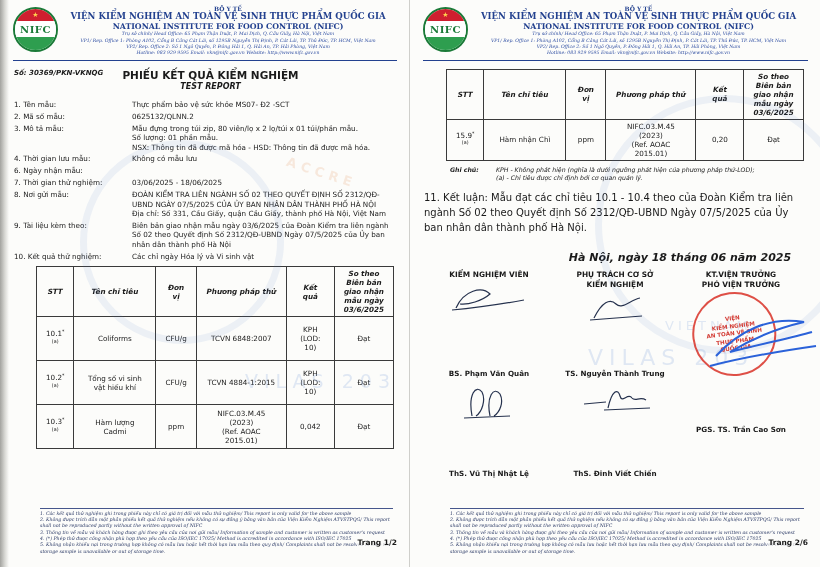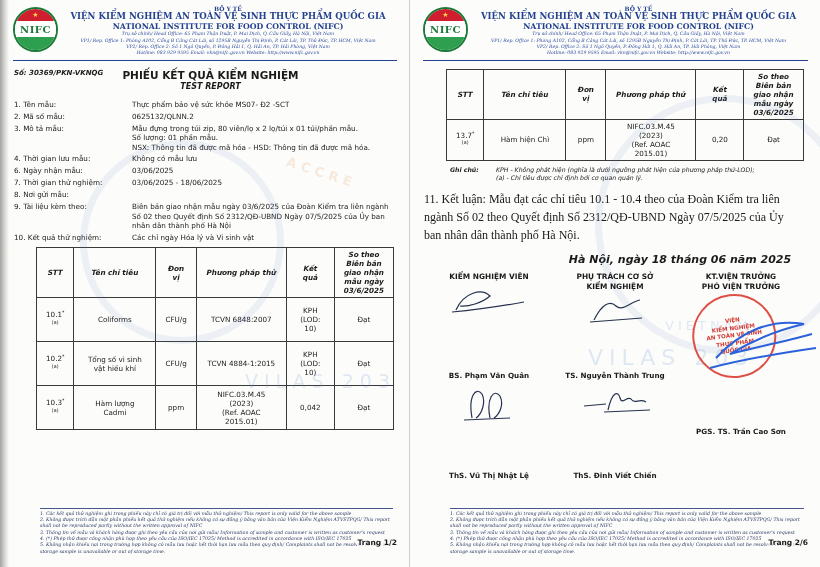--- a/index.html
+++ b/index.html
@@ -47,21 +47,21 @@
   td.c-name{text-align:left;padding-left:5px;}
   td.pre{white-space:pre-line;}
   .p1 tr.r{height:44px;}
   .p2 tr.r{height:32px;}
   .sup{font-size:4.8px;vertical-align:super;}
 
   
   .ghichu{display:flex;margin:5px 20px 0 40px;font-style:italic;font-size:6.2px;line-height:1.35;}
   .ghichu .glab{width:46px;flex:none;font-weight:bold;}
   .ghichu .gtxt{flex:1;white-space:pre-line;}
-  .conclusion{margin:7px 18px 9px 14px;font-size:12px;line-height:1.5;font-family:Liberation Serif, serif;}
+  .conclusion{margin:7px 18px 16px 14px;font-size:10px;line-height:1.5;}
   .dateline{margin-top:5px;text-align:center;padding-left:130px;font-style:italic;font-weight:bold;font-size:11px;}
   .sigs{display:flex;padding:0 16px;margin-top:6px;position:relative;}
   .sigcol{flex:1;text-align:center;position:relative;}
   .sig-title{font-weight:bold;font-size:7.4px;white-space:pre-line;line-height:1.35;}
   .sig-name{font-weight:bold;font-size:7.2px;margin-top:47px;}
   .sig-svg{display:block;margin:2px auto 0;}
   .stampwrap{position:relative;height:88px;}
   .stamp{position:absolute;left:50%;top:2px;transform:translateX(-58%) rotate(-7deg);
     width:80px;height:80px;border:2.5px solid rgba(216,48,38,.85);border-radius:50%;
     color:rgba(206,40,32,.9);display:flex;flex-direction:column;align-items:center;justify-content:center;
@@ -135,28 +135,29 @@
           <div class="val">Mẫu đựng trong túi zip, 80 viên/lọ x 2 lọ/túi x 01 túi/phần mẫu.
 Số lượng: 01 phần mẫu.
 NSX: Thông tin đã được mã hóa - HSD: Thông tin đã được mã hóa.</div>
         </div>
       <div class="item">
           <div class="lab">4. Thời gian lưu mẫu:</div>
           <div class="val">Không có mẫu lưu</div>
         </div>
       <div class="item">
           <div class="lab">6. Ngày nhận mẫu:</div>
-          <div class="val">03/06/2025</div>
         </div>
       <div class="item">
           <div class="lab">7. Thời gian thử nghiệm:</div>
           <div class="val">03/06/2025 - 18/06/2025</div>
         </div>
       <div class="item">
           <div class="lab">8. Nơi gửi mẫu:</div>
+          <div class="val">ĐOÀN KIỂM TRA LIÊN NGÀNH SỐ 02 THEO QUYẾT ĐỊNH SỐ 2312/QĐ-UBND NGÀY 07/5/2025 CỦA ỦY BAN NHÂN DÂN THÀNH PHỐ HÀ NỘI
+Địa chỉ: Số 331, Cầu Giấy, quận Cầu Giấy, thành phố Hà Nội, Việt Nam</div>
         </div>
       <div class="item">
           <div class="lab">9. Tài liệu kèm theo:</div>
           <div class="val">Biên bản giao nhận mẫu ngày 03/6/2025 của Đoàn Kiểm tra liên ngành Số 02 theo Quyết định Số 2312/QĐ-UBND Ngày 07/5/2025 của Ủy ban nhân dân thành phố Hà Nội</div>
         </div>
       <div class="item">
           <div class="lab">10. Kết quả thử nghiệm:</div>
           <div class="val">Các chỉ ngày Hóa lý và Vi sinh vật</div>
         </div>
     </div>
@@ -259,22 +260,22 @@
       <tbody>
           <tr>
         <th>STT</th>
         <th>Tên chỉ tiêu</th>
         <th>Đơn vị</th>
         <th>Phương pháp thử</th>
         <th>Kết quả</th>
         <th class="c-note">So theo Biên bản giao nhận mẫu ngày 03/6/2025</th>
       </tr>
       <tr class="r">
-        <td><span>13.7</span><span class="sup">*(a)</span></td>
-        <td class="c-name">Hàm hiện Chì</td>
+        <td><span>15.9</span><span class="sup">*(a)</span></td>
+        <td class="c-name">Hàm nhận Chì</td>
         <td>ppm</td>
         <td class="pre">NIFC.03.M.45 (2023)
 (Ref. AOAC 2015.01)</td>
         <td class="pre">0,20</td>
         <td>Đạt</td>
       </tr>
     </tbody>
       </table>
 
     <div class="ghichu">

